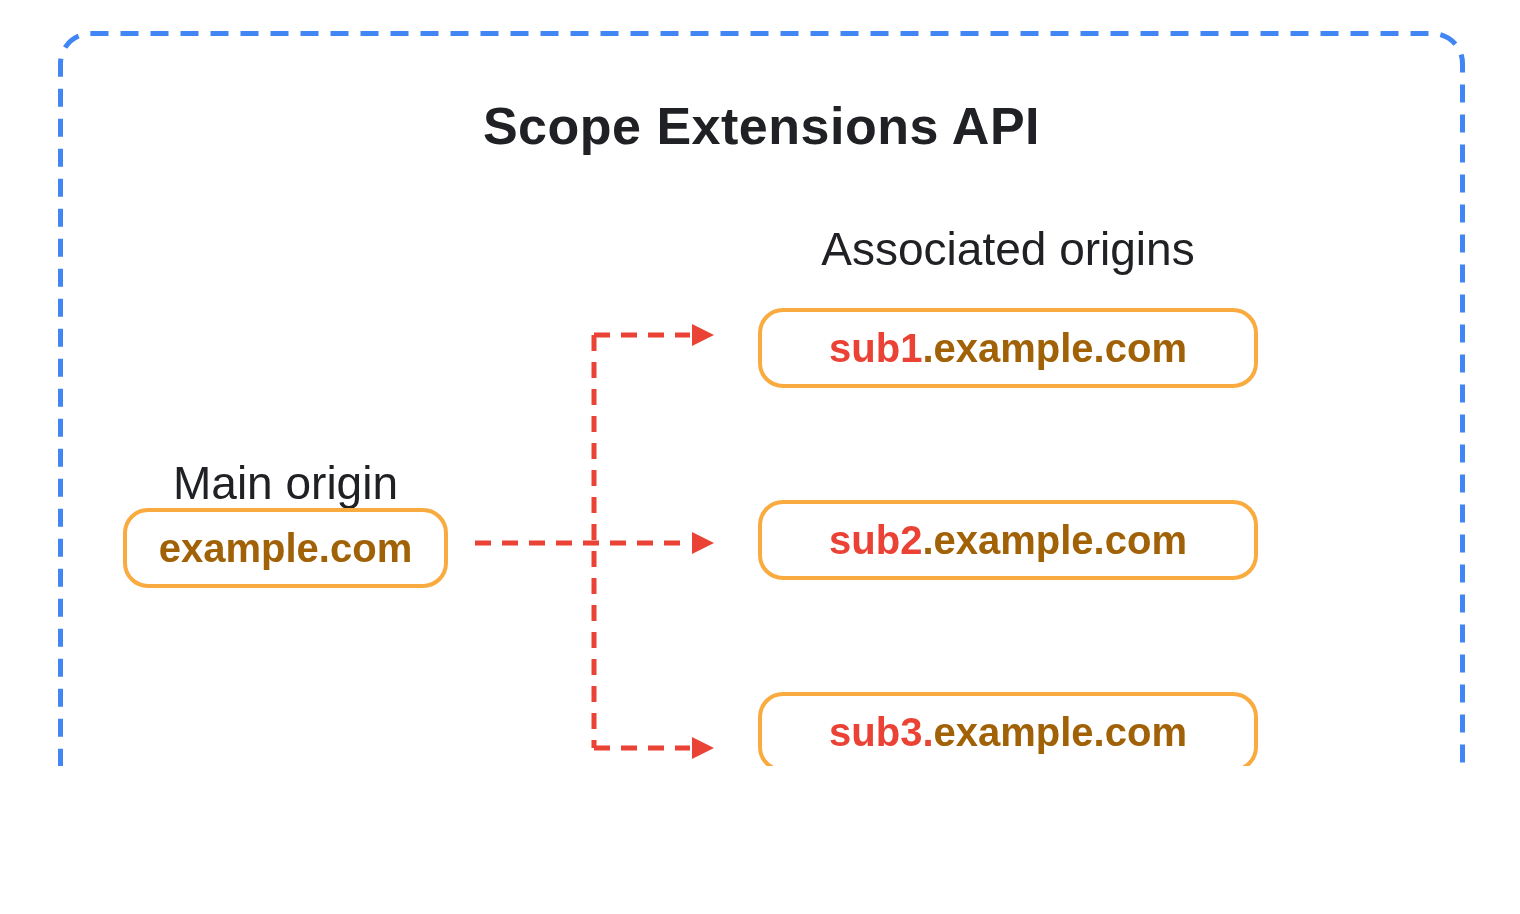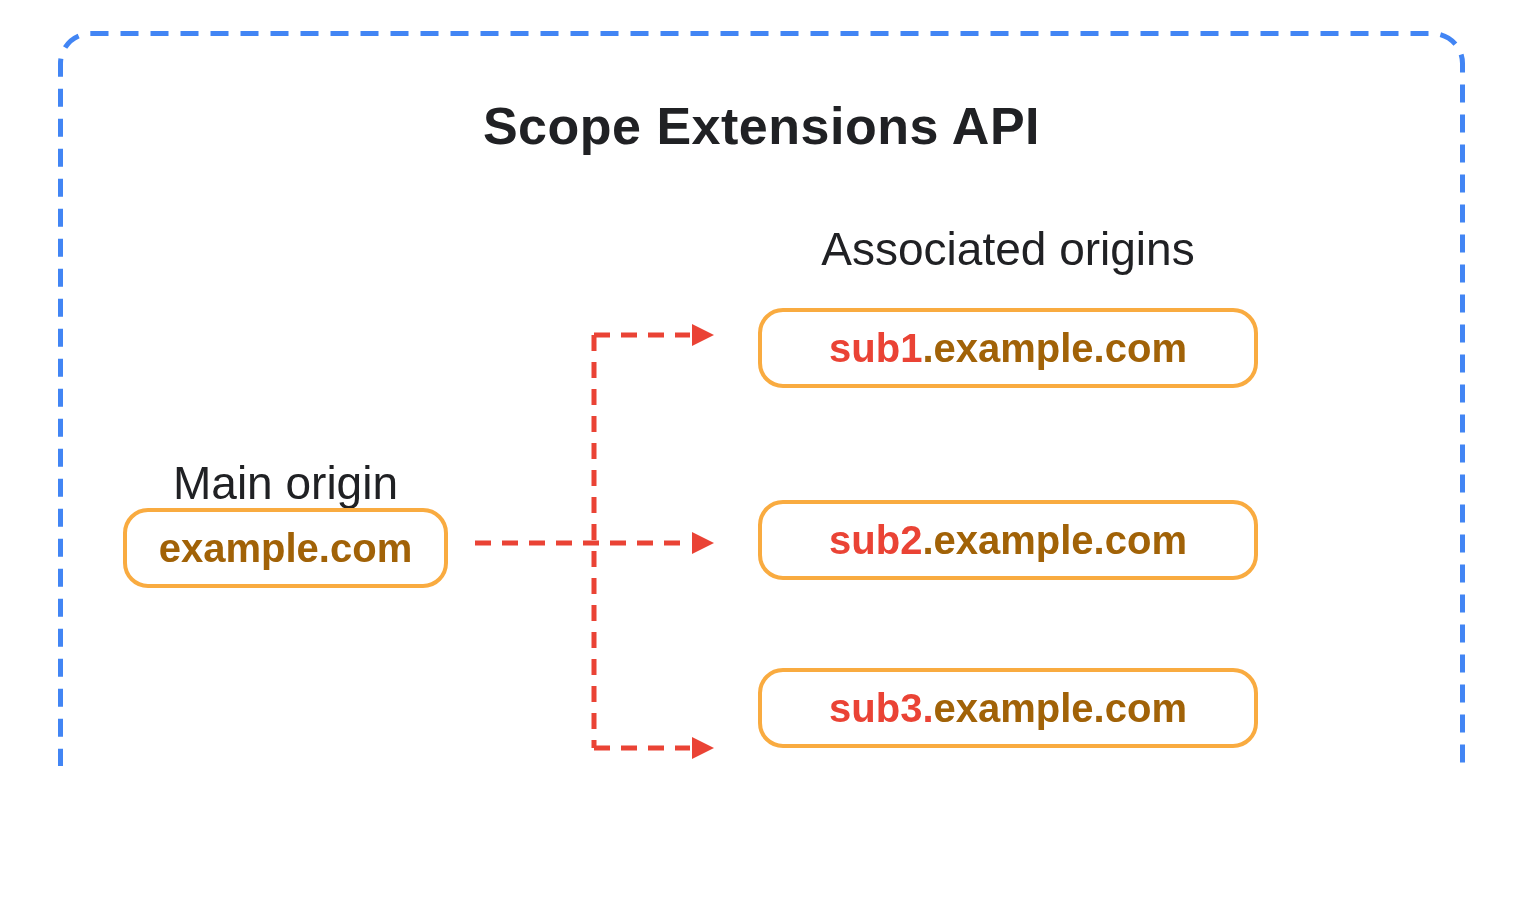--- a/index.html
+++ b/index.html
@@ -64,21 +64,21 @@
     width: 325px;
     height: 80px;
   }
   .sub-box {
     left: 758px;
     width: 500px;
     height: 80px;
   }
   .sub-box-1 { top: 308px; }
   .sub-box-2 { top: 500px; align-items: center; }
-  .sub-box-3 { top: 668px; }
+  .sub-box-3 { top: 692px; }
   .domain-blue { color: #a16207; }
   .domain-red { color: #EA4335; }
 </style>
 </head>
 <body>
 
 <div class="canvas">
 
   <svg class="connectors" viewBox="0 0 1520 914" xmlns="http://www.w3.org/2000/svg">
 

